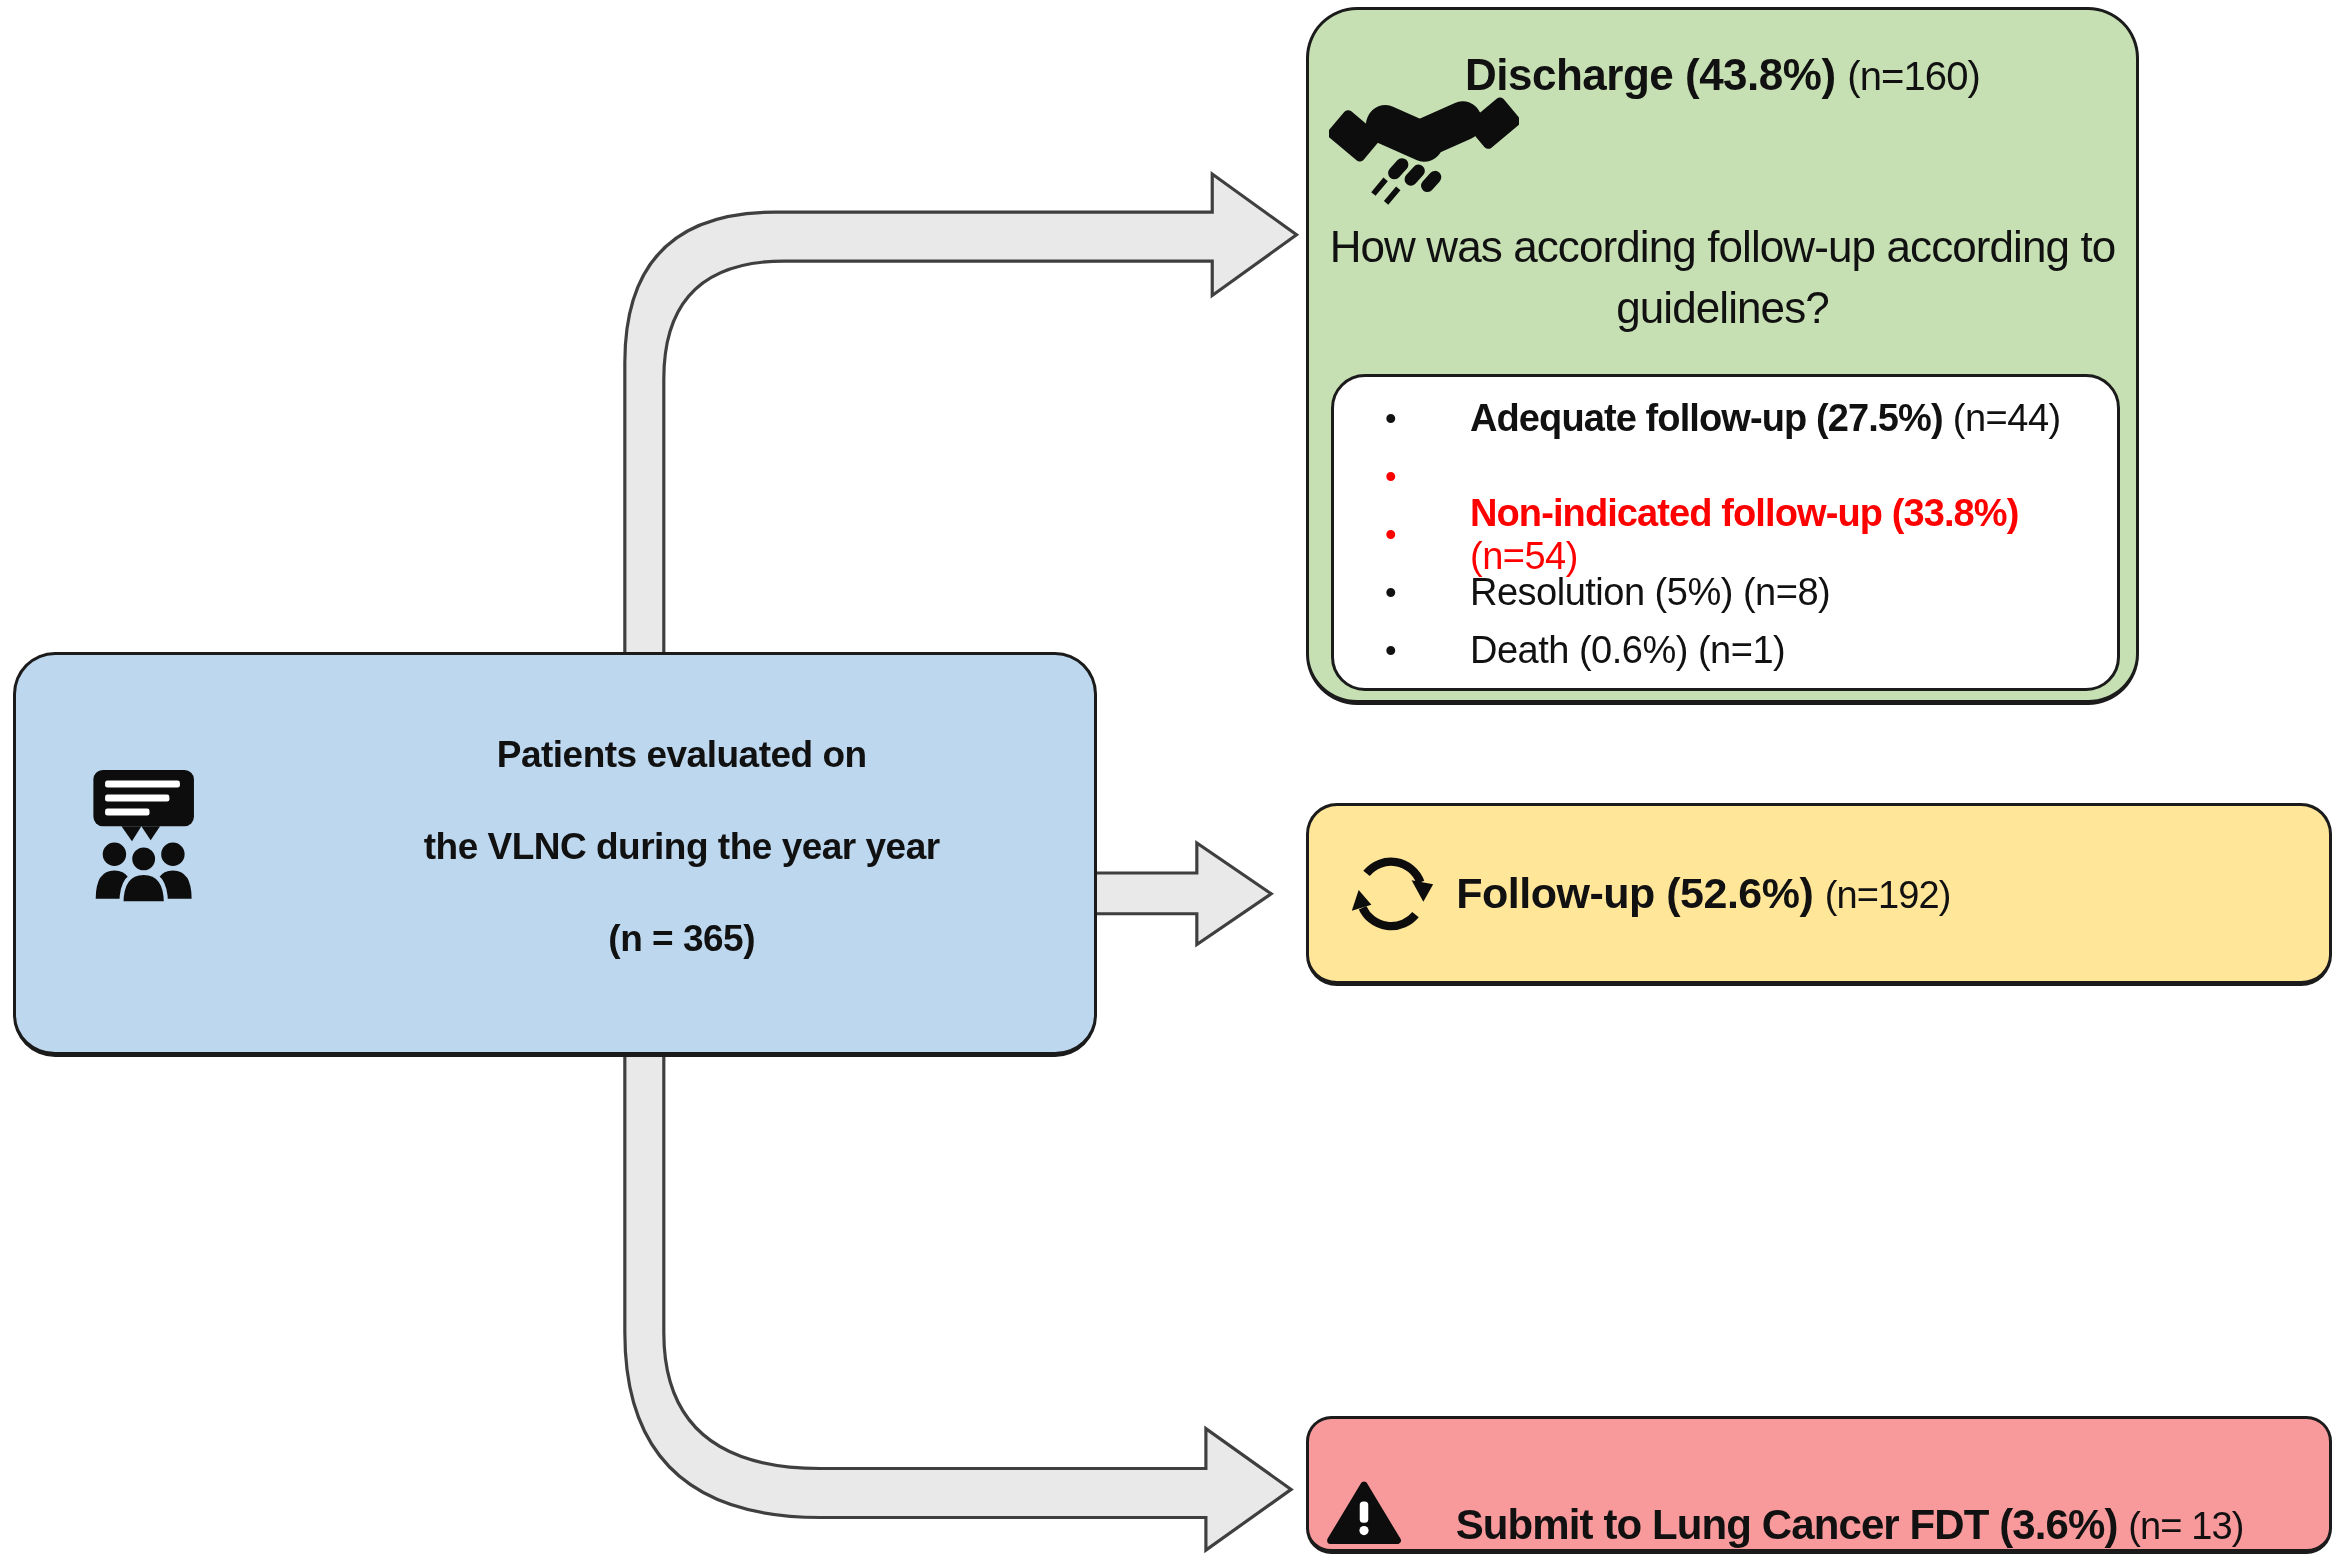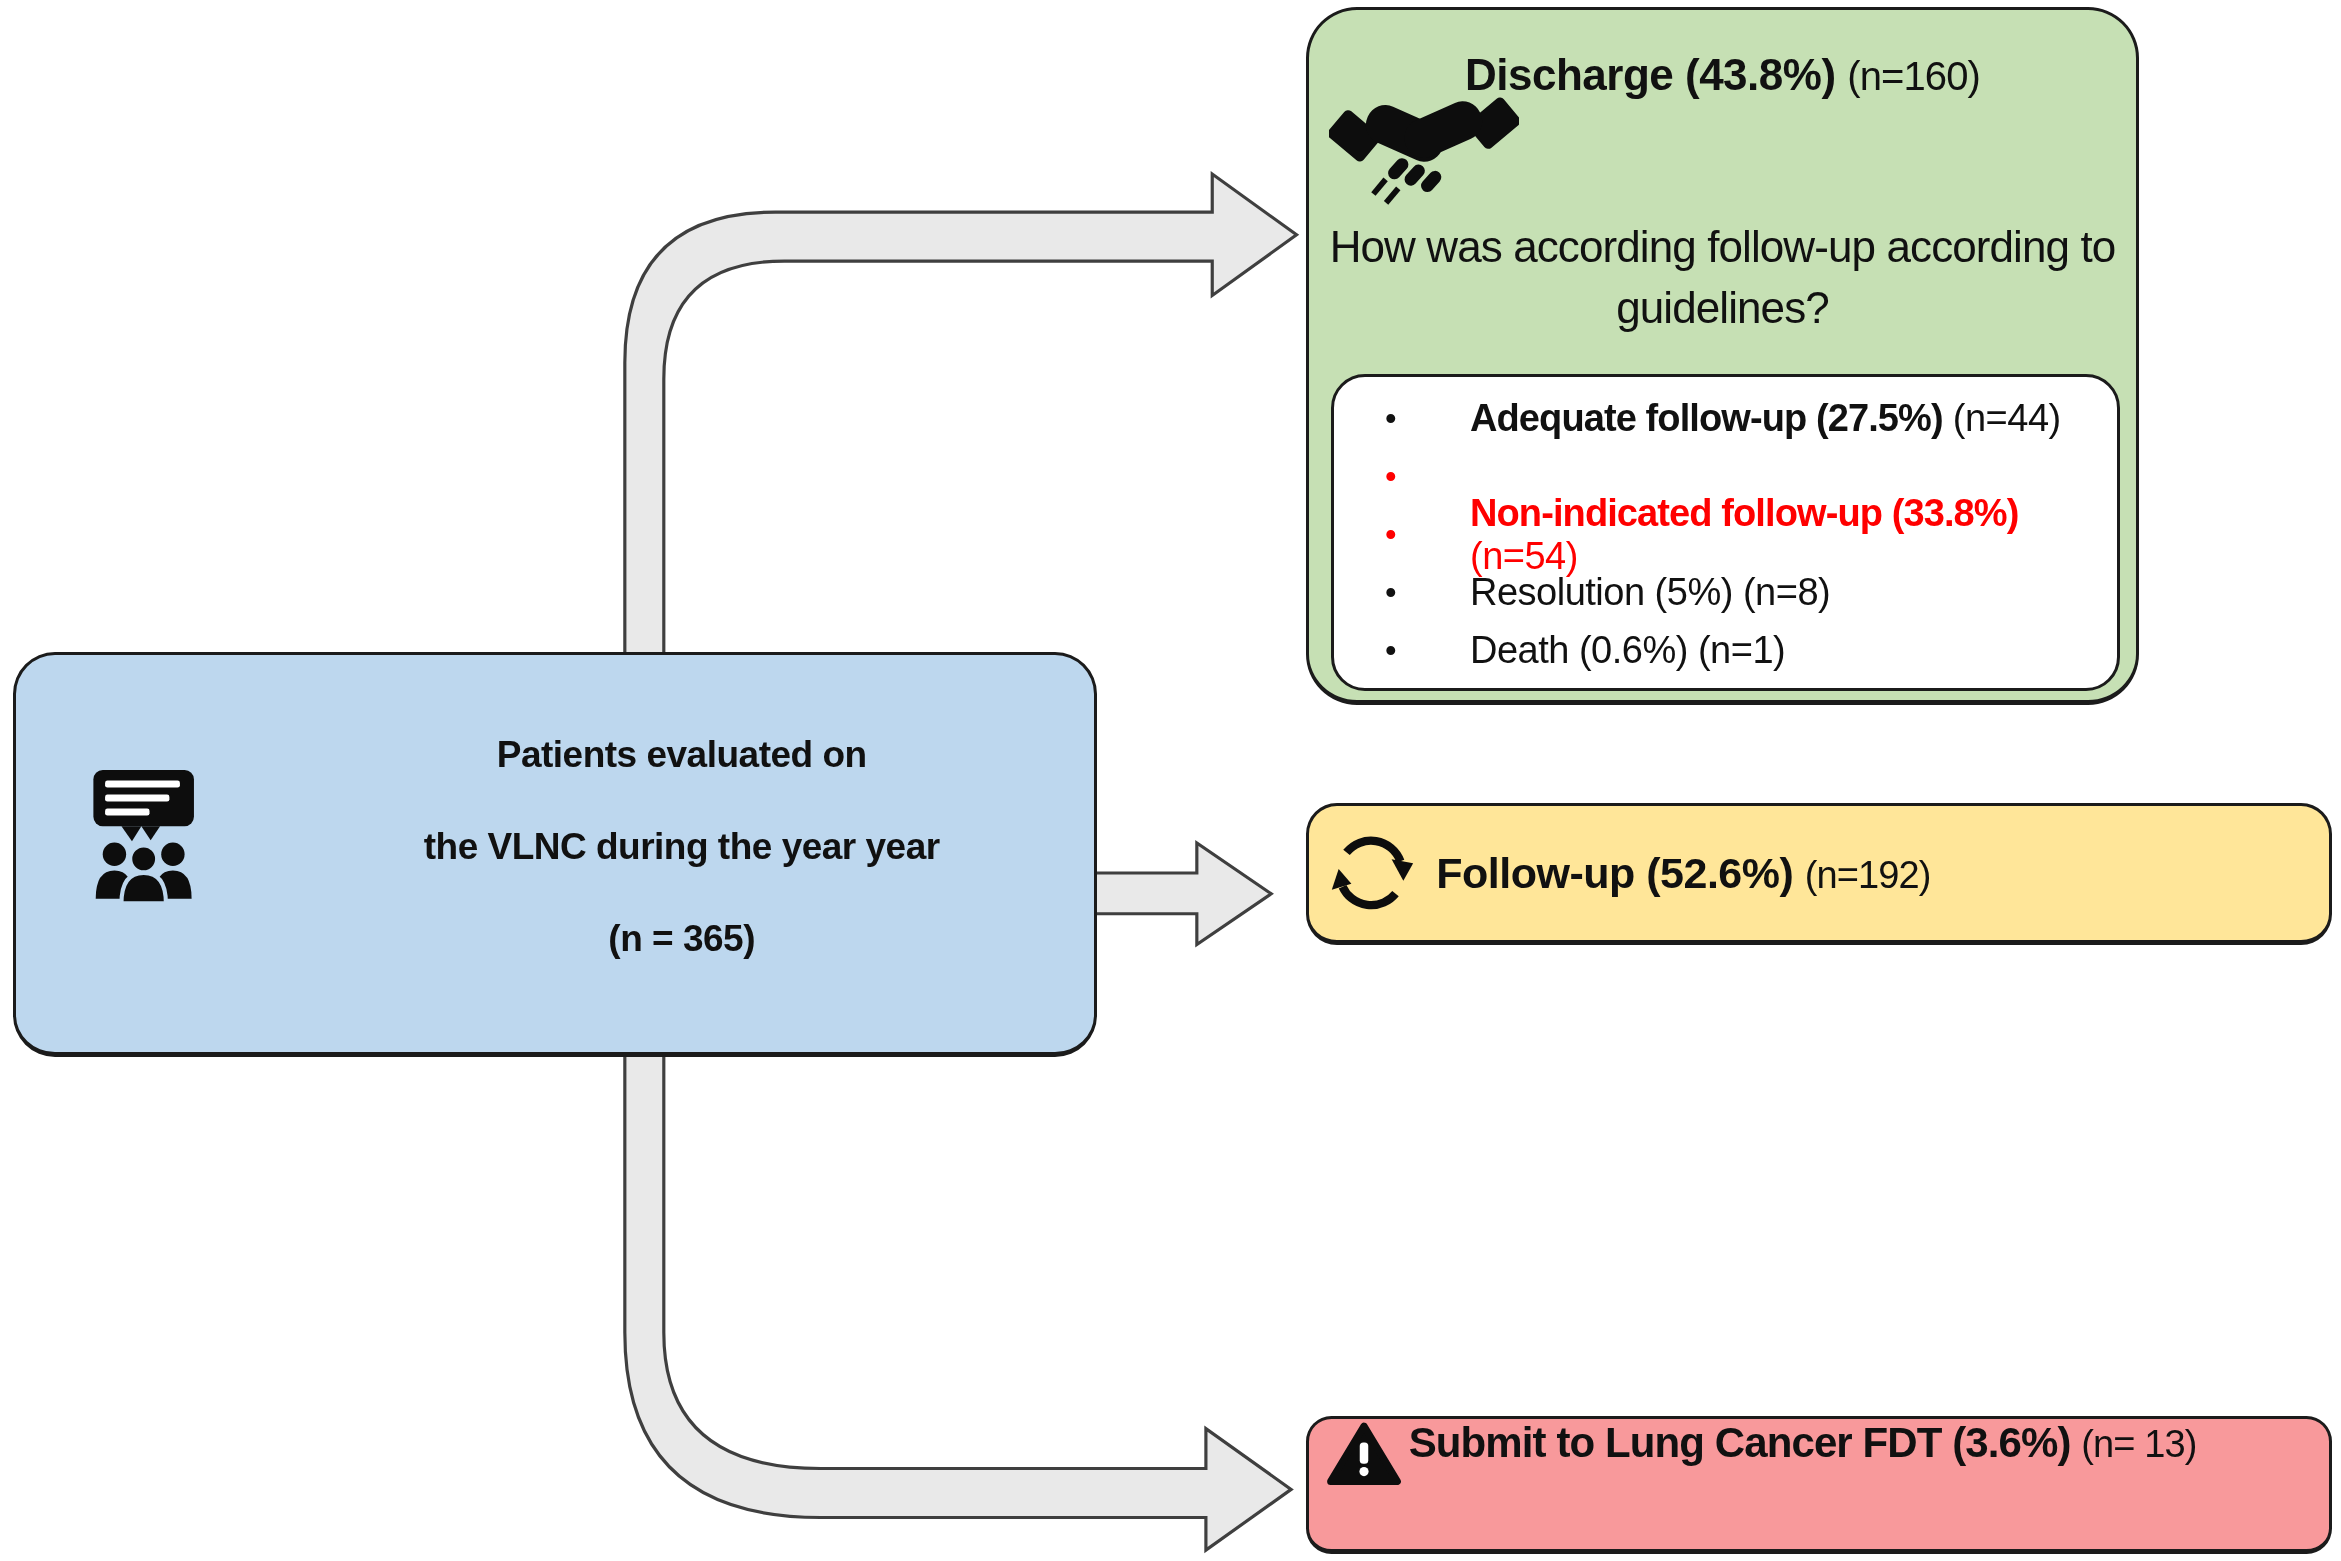--- a/index.html
+++ b/index.html
@@ -29,28 +29,28 @@
        line-height:61px;letter-spacing:-0.9px;}
   .inner-box{position:absolute;left:22px;right:16.3px;top:364px;bottom:9px;
        background:#ffffff;border:3.6px solid #1b1b1b;border-radius:34px;
        padding:12.7px 25.4px 0 42px;box-sizing:border-box;}
   .bullet-list{list-style:none;margin:0;padding:0;}
   .bullet-list li{display:flex;align-items:center;height:58px;font-size:38px;}
   .bullet-dot{width:94px;font-size:33px;flex:none;padding-left:9px;box-sizing:border-box;}
   .bullet-text strong{font-weight:700;letter-spacing:-0.9px;}
   .bullet-text .n{font-weight:400;}
   
-  #followup-box{left:1306px;top:803px;width:1026px;height:142px;border-radius:31px;
-       display:flex;align-items:center;padding-left:13px;}
+  #followup-box{left:1306px;top:803px;width:1026px;height:183px;border-radius:31px;
+       display:flex;align-items:center;padding-left:33px;}
   #followup-box svg{width:98px;height:98px;flex:none;}
   .row-text{margin-left:16.3px;font-size:43px;font-weight:700;white-space:nowrap;}
   .row-text .count{font-weight:400;font-size:38px;letter-spacing:-0.9px;}
   
   #fdt-box{left:1306px;top:1416px;width:1026px;height:138px;border-radius:25.4px;
-       display:flex;align-items:flex-start;padding-left:16.3px;}
+       display:flex;align-items:flex-end;padding-left:16.3px;gap:47px;}
   #fdt-box svg{width:78px;height:71px;flex:none;}
   #fdt-box .row-text{margin-left:5.4px;font-size:42px;letter-spacing:-0.9px;}
 </style>
 </head>
 <body>
 
 <svg class="arrow-layer" width="2342" height="1561" viewBox="0 0 2583 1722">
   <path stroke-width="3.5" d="M 689 780 L 689 400 Q 689 234 855 234 L 1337 234 L 1337 192 L 1430 259
            L 1337 326 L 1337 288 L 865 288 Q 732 288 732 418 L 732 780 Z" style="fill: rgb(233, 233, 233); stroke: rgb(63, 63, 63);"></path>
   <path stroke-width="3.5" d="M 1185 963 L 1320 963 L 1320 930 L 1402 986 L 1320 1042 L 1320 1008

